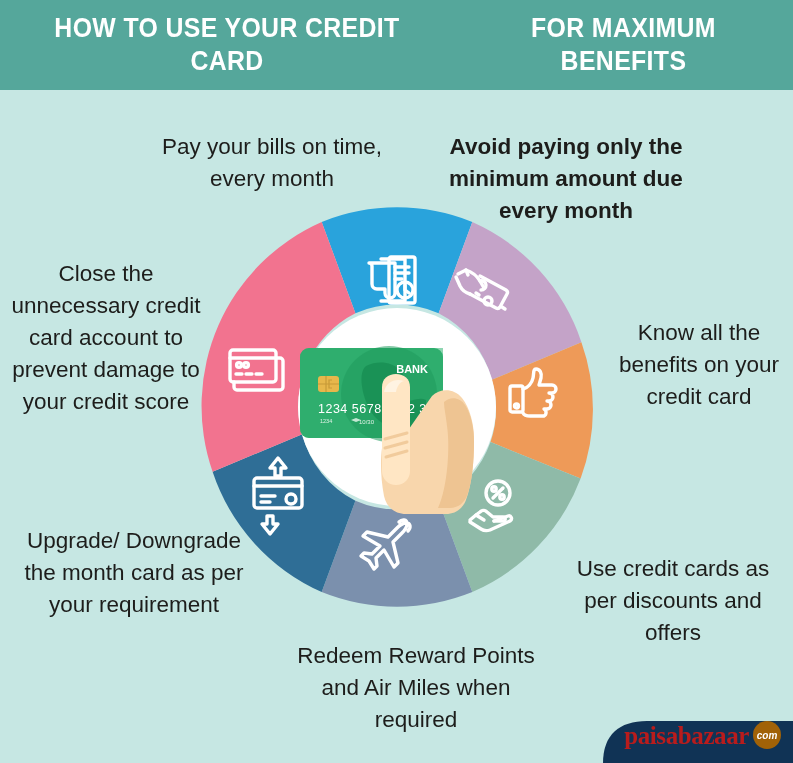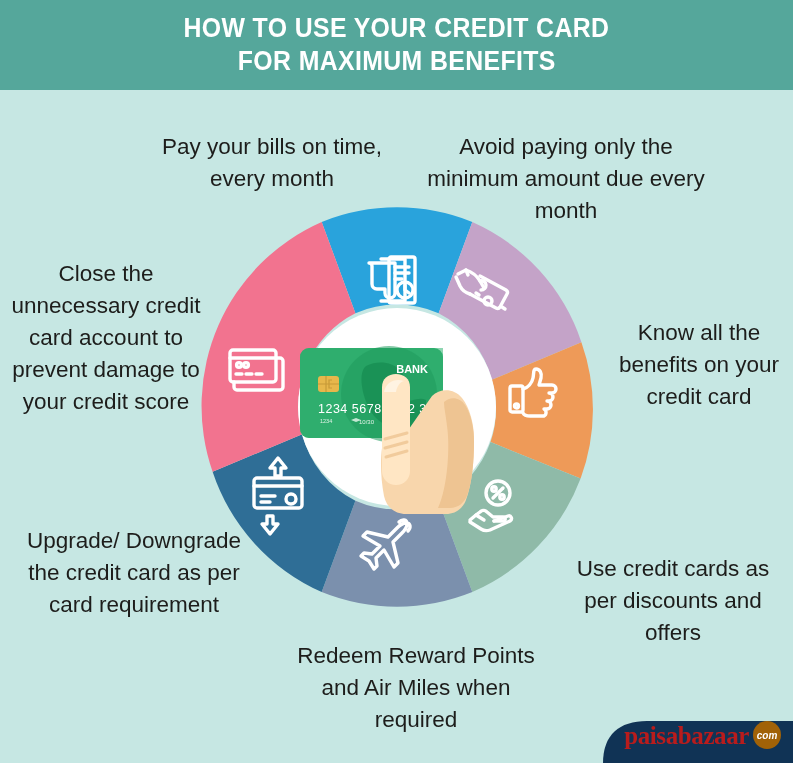--- a/index.html
+++ b/index.html
@@ -19,21 +19,21 @@
   }
 
   
   .header-band {
     position: absolute;
     left: 0; top: 0;
     width: 793px;
     height: 90px;
     background: #55a79b;
     display: flex;
-    flex-direction: column;
+    flex-direction: row;
     align-items: center;
     justify-content: center;
   }
   .header-line {
     color: #ffffff;
     font-family: "Liberation Sans Narrow", "Liberation Sans", sans-serif;
     font-weight: bold;
     font-size: 27px;
     letter-spacing: 0.4px;
     line-height: 33px;
@@ -44,21 +44,21 @@
   
   .label {
     position: absolute;
     color: #1d1d1b;
     font-size: 22.5px;
     line-height: 32px;
     text-align: center;
     white-space: pre-line;
   }
   #label-bills      { left: 148px; top: 131px; width: 248px; }
-  #label-minimum    { left: 424px; top: 131px; width: 284px; }
+  #label-minimum    { left: 424px; top: 131px; width: 284px; font-weight: bold; }
   #label-close      { left: 8px;   top: 258px; width: 196px; }
   #label-know       { left: 608px; top: 317px; width: 182px; }
   #label-discounts  { left: 562px; top: 529px; width: 222px; margin-top: 24px; }
   #label-upgrade    { left: 20px;  top: 525px; width: 228px; }
   #label-redeem     { left: 292px; top: 640px; width: 248px; }
 
   
   .wheel {
     position: absolute;
     left: 196px;
@@ -130,21 +130,21 @@
   <div class="header-band">
     <div class="header-line">HOW TO USE YOUR CREDIT CARD</div>
     <div class="header-line">FOR MAXIMUM BENEFITS</div>
   </div>
 
   <div class="label" id="label-bills">Pay your bills on time, every month</div>
   <div class="label" id="label-minimum">Avoid paying only the minimum amount due every month</div>
   <div class="label" id="label-close">Close the unnecessary credit card account to prevent damage to your credit score</div>
   <div class="label" id="label-know">Know all the benefits on your credit card</div>
   <div class="label" id="label-discounts">Use credit cards as per discounts and offers</div>
-  <div class="label" id="label-upgrade">Upgrade/ Downgrade the credit card as per card requirement</div>
+  <div class="label" id="label-upgrade">Upgrade/ Downgrade the month card as per your requirement</div>
   <div class="label" id="label-redeem">Redeem Reward Points and Air Miles when required</div>
 
   <div class="wheel">
     <svg width="402" height="402" viewBox="0 0 402 402">
 
       <g>
         <path d="M 125.7 16.0 A 201 201 0 0 1 276.3 16.0 L 242.6 107.2 A 104 104 0 0 0 159.4 107.2 Z" fill="#29A3DC"></path>
         <g transform="translate(171,49) scale(1.0)">
           <g class="seg-icon">
             <path d="M6 8 h22 a4 4 0 0 1 0 0 v30 a5 5 0 0 1 -10 0 v-4 h-8 a5 5 0 0 1 -5 -5 v-18 a3 3 0 0 0 -3 -3 h4"></path>

